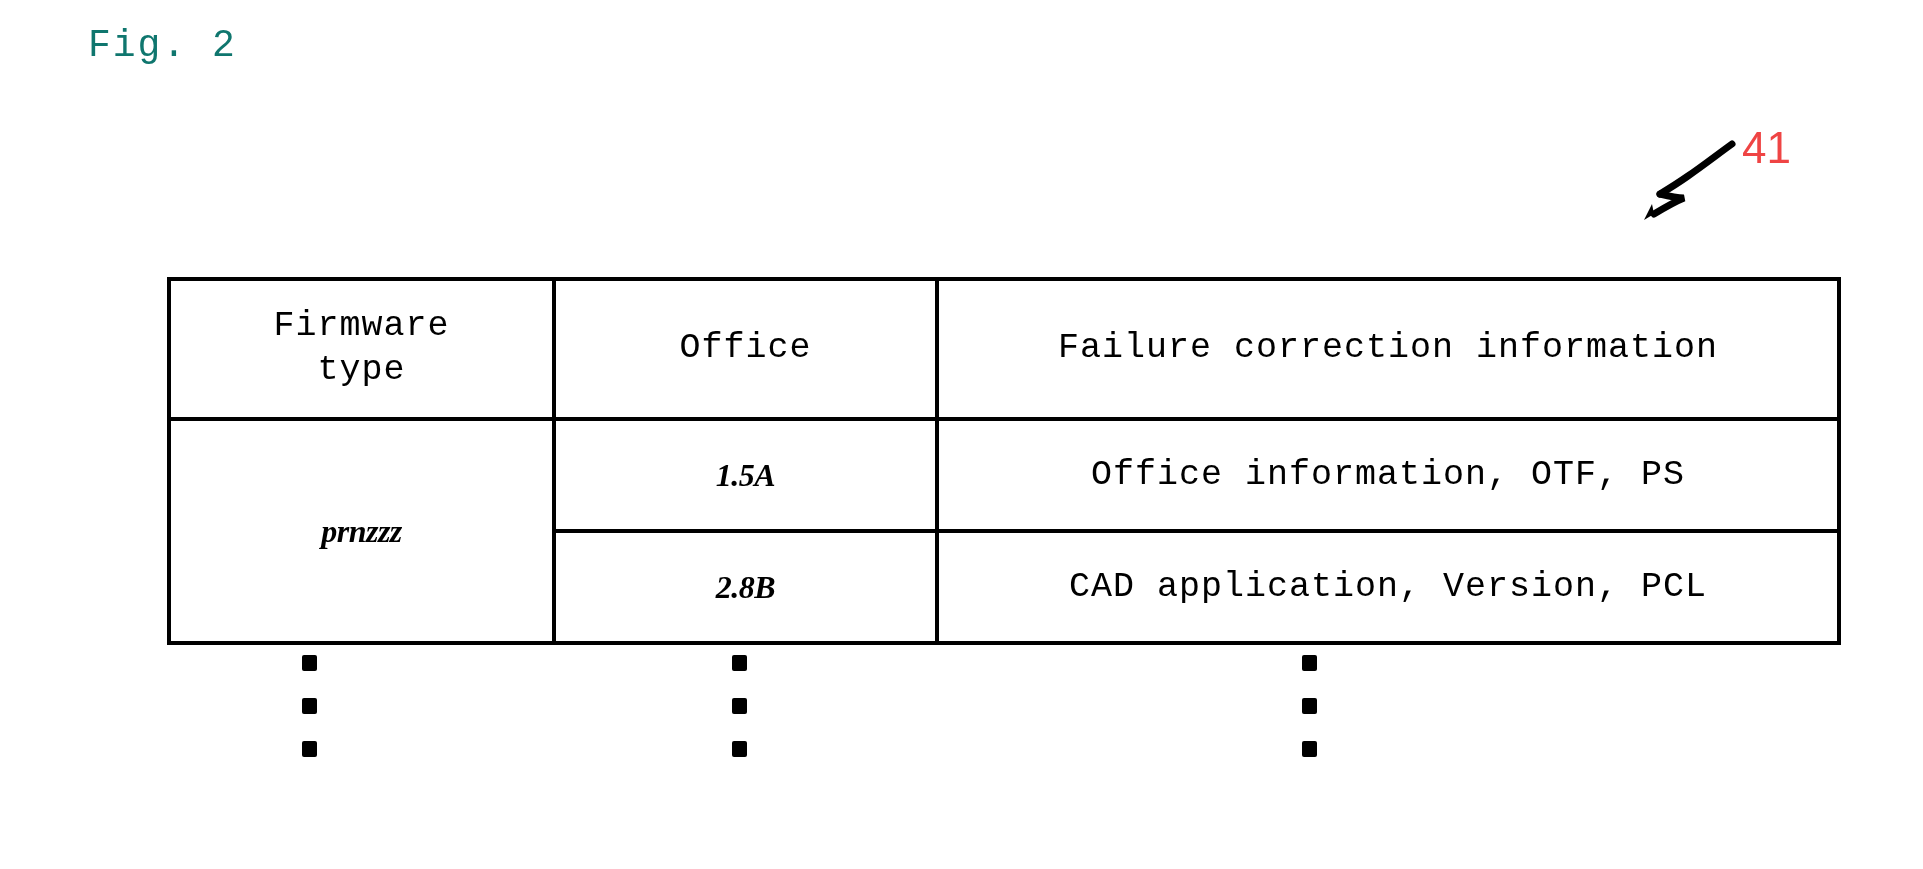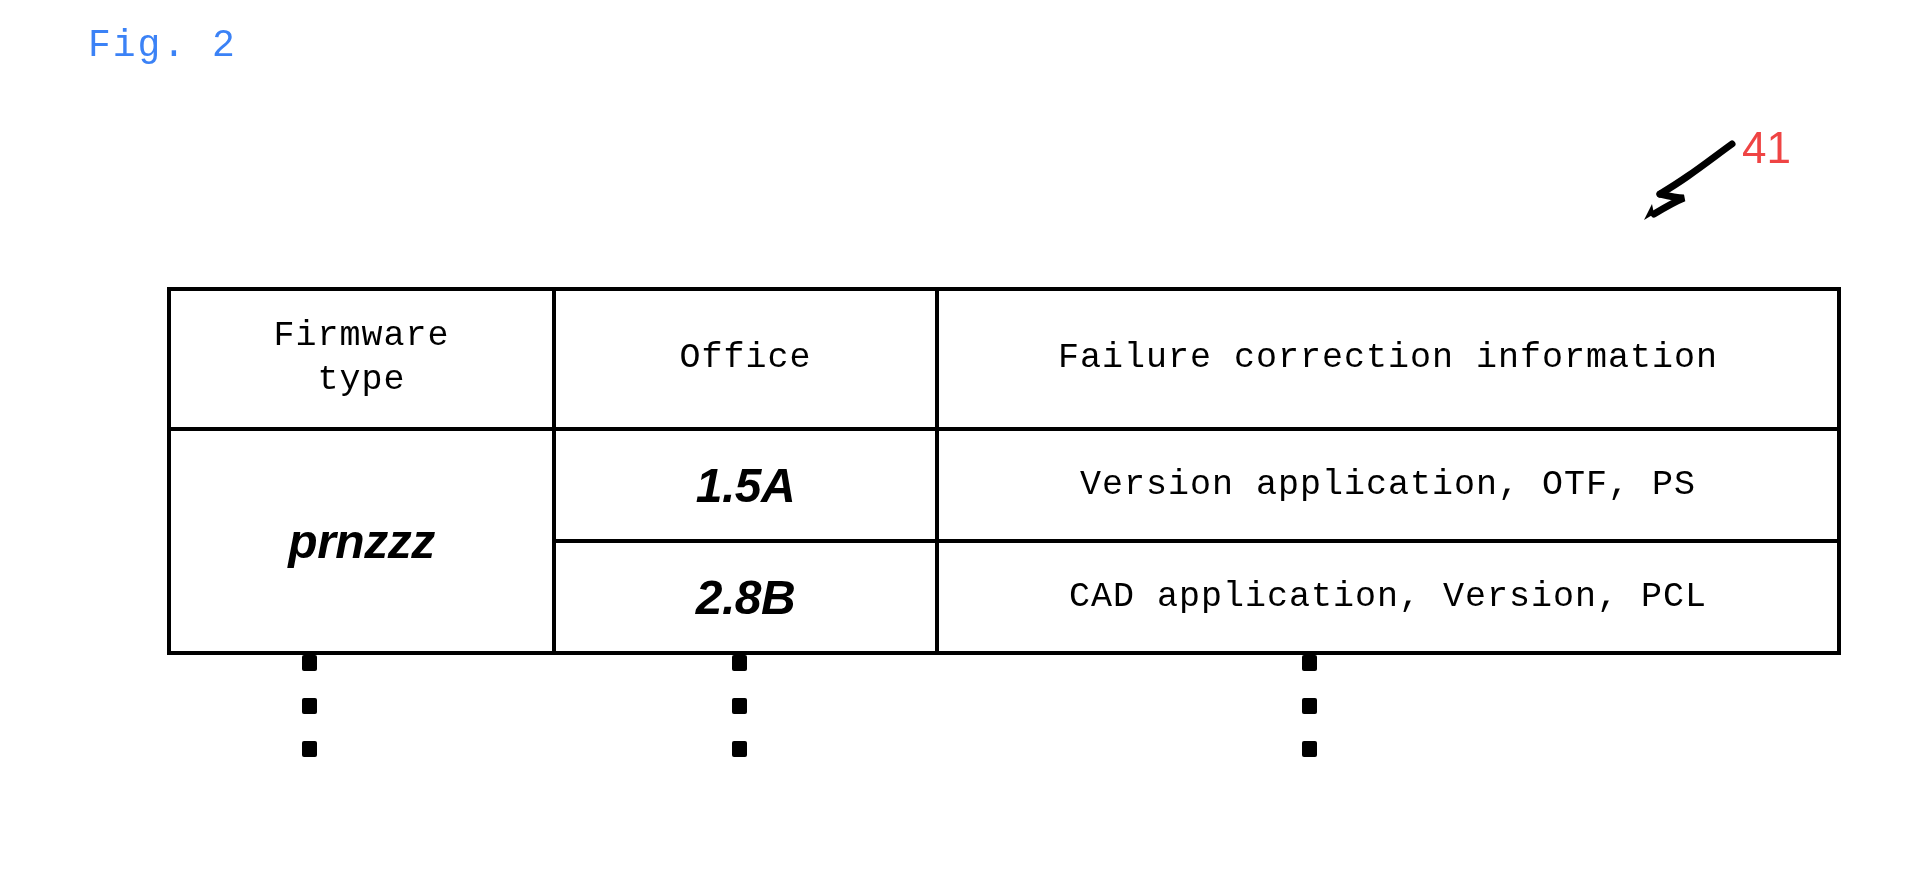--- a/index.html
+++ b/index.html
@@ -17,21 +17,21 @@
   }
 
   
   #figure-title {
     position: absolute;
     left: 88px;
     top: 24px;
     font-family: "Liberation Mono", "DejaVu Sans Mono", monospace;
     font-size: 38px;
     letter-spacing: 2px;
-    color: #3b82f6;
+    color: #0f766e;
     white-space: pre;
   }
 
   
   #ref-callout {
     position: absolute;
     left: 1630px;
     top: 126px;
     width: 230px;
     height: 110px;
@@ -49,21 +49,21 @@
   #ref-callout .ref-leader {
     position: absolute;
     left: 0px;
     top: 12px;
   }
 
   
   #firmware-table {
     position: absolute;
     left: 167px;
-    top: 287px;
+    top: 277px;
     width: 1670px;
     height: 361px;
     border-collapse: collapse;
     table-layout: fixed;
     background: #6d28d9;
   }
   #firmware-table col.c-type    { width: 385px; }
   #firmware-table col.c-version { width: 383px; }
   #firmware-table col.c-info    { width: 902px; }
 
@@ -83,22 +83,22 @@
     line-height: 1.25;
     white-space: pre-line;
   }
   .body-cell {
     height: 108px;
     font-family: "Liberation Mono", "DejaVu Sans Mono", monospace;
     font-size: 35px;
     letter-spacing: 1px;
   }
   .emph-cell {
-    font-family: Liberation Sans, sans-serif;
-    font-size: 48px;
+    font-family: Liberation Serif, serif;
+    font-size: 32px;
     font-weight: bold;
     font-style: italic;
     letter-spacing: -0.5px;
   }
 
   
   #continuation-dots {
     position: absolute;
     left: 0;
     top: 655px;
@@ -147,21 +147,21 @@
   <tbody>
     <tr>
       <td class="head-cell">Firmware
 type</td>
       <td class="head-cell">Office</td>
       <td class="head-cell">Failure correction information</td>
     </tr>
     <tr>
       <td class="body-cell emph-cell" rowspan="2">prnzzz</td>
       <td class="body-cell emph-cell">1.5A</td>
-      <td class="body-cell">Version application, OTF, PS</td>
+      <td class="body-cell">Office information, OTF, PS</td>
     </tr>
     <tr>
       <td class="body-cell emph-cell">2.8B</td>
       <td class="body-cell">CAD application, Version, PCL</td>
     </tr>
   </tbody>
 </table>
 
 <div id="continuation-dots">
   <div class="dot-column" id="dots-col-type">

